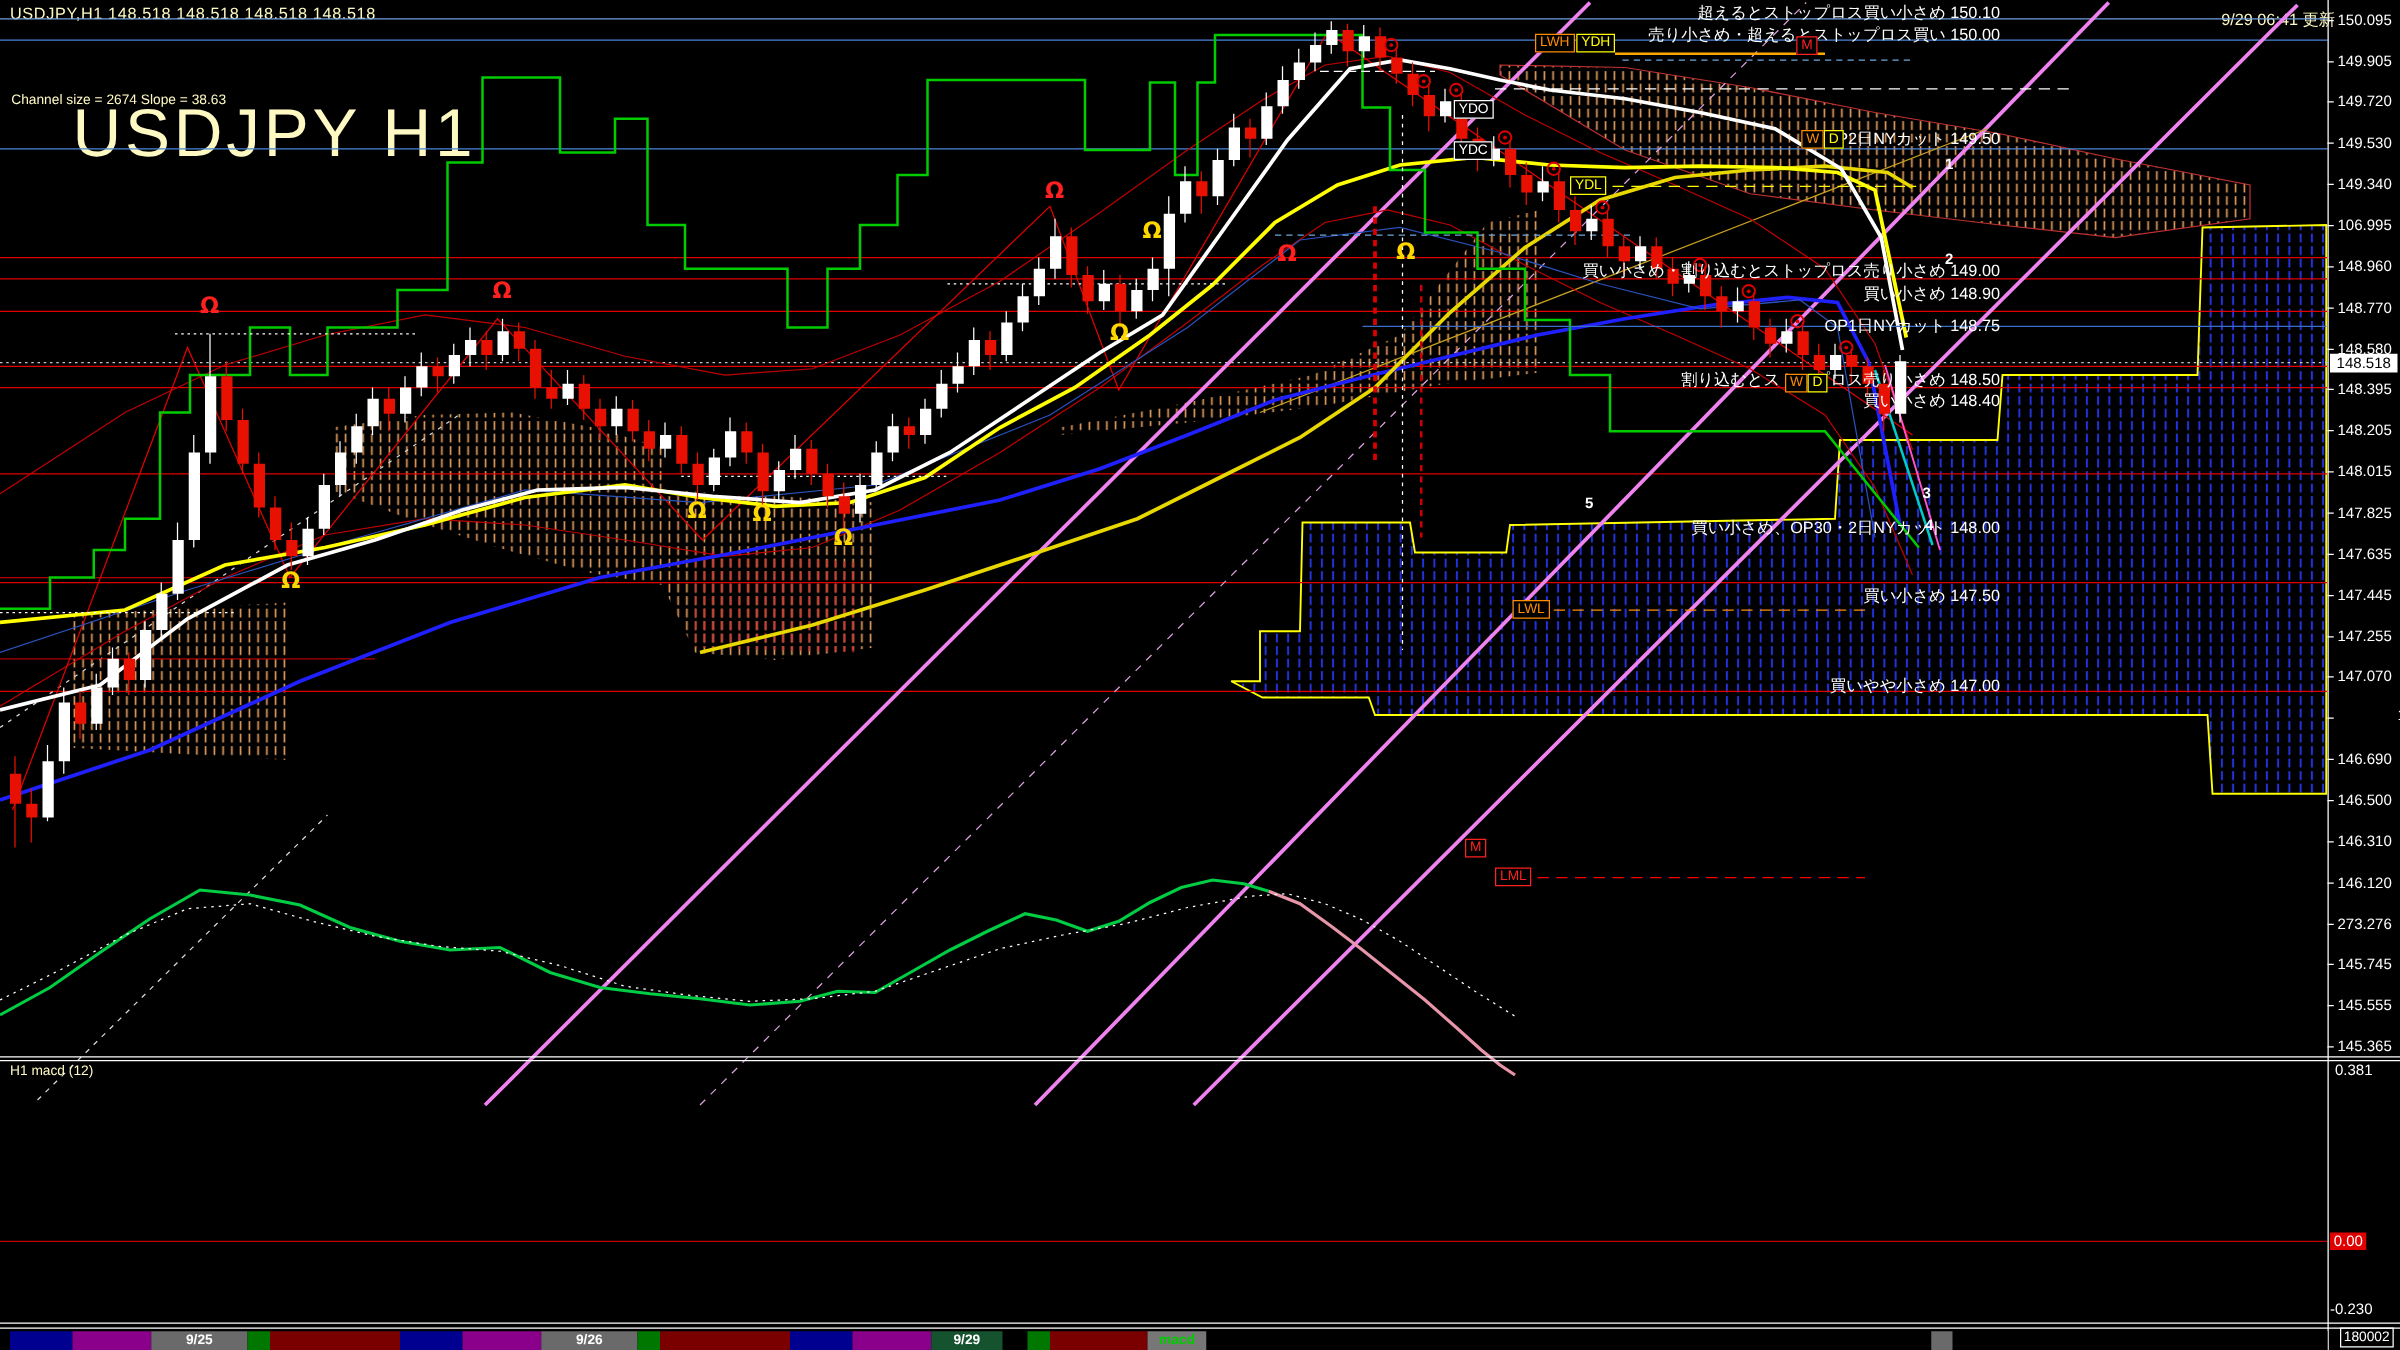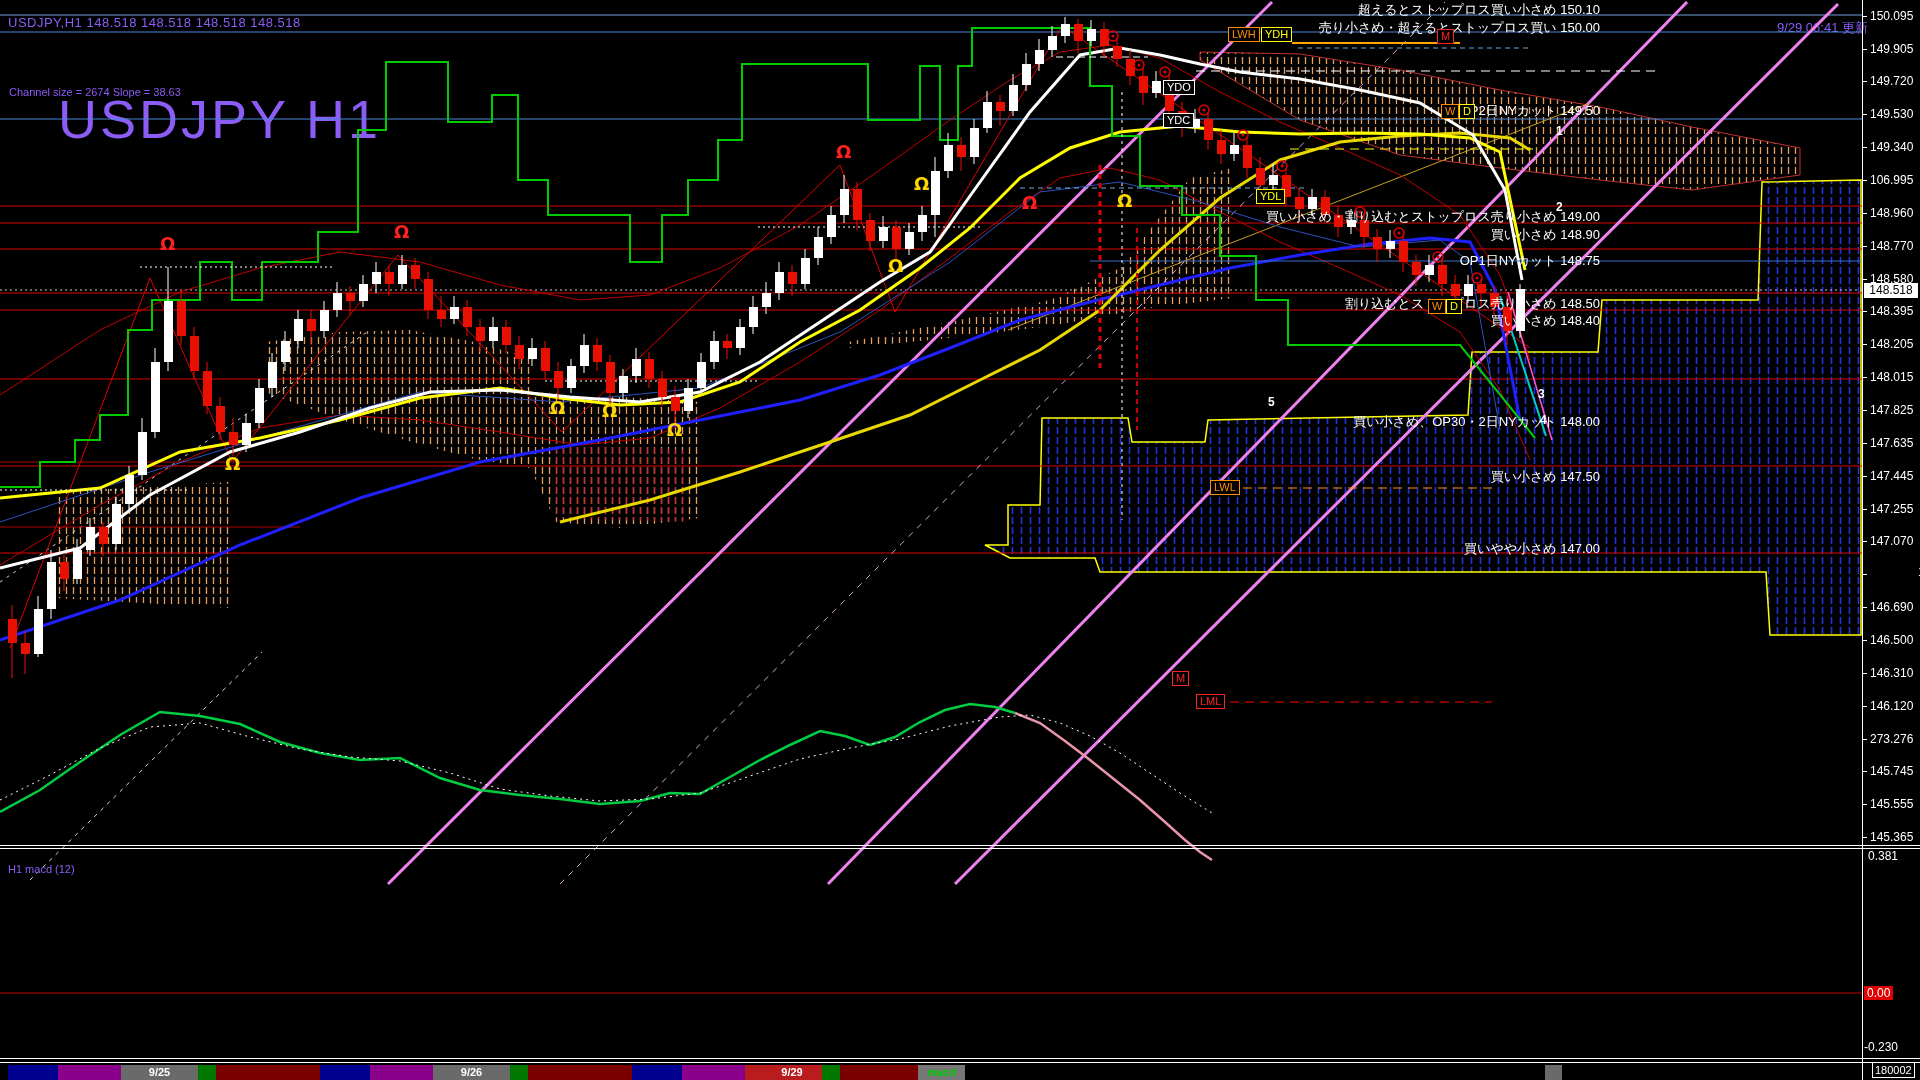--- a/index.html
+++ b/index.html
@@ -1,19 +1,19 @@
 <!DOCTYPE html>
 <html><head>
 <meta charset="utf-8">
 <style>
   html,body{margin:0;padding:0;background:#000;}
   #root{position:relative;width:1920px;height:1080px;background:#000;overflow:hidden;
         font-family:"Liberation Sans",sans-serif;}
   .abs{position:absolute;}
-  .txt{color:#8b5cf6;white-space:nowrap;margin-top:12px;}
+  .txt{color:#fef9c3;white-space:nowrap;}
   #hdr{left:8px;top:3px;font-size:13px;letter-spacing:.5px;}
   #upd{right:52px;top:7px;font-size:13px;}
   #chinfo{left:9px;top:74px;font-size:11px;}
   #wmark{left:58px;top:76px;font-size:54px;letter-spacing:3px;font-weight:400;}
   #macdtitle{left:8px;top:851px;font-size:11px;}
   svg{position:absolute;left:0;top:0;}
   .annot{position:absolute;right:320px;font-size:13px;color:#fff;white-space:nowrap;}
   .lblbox{position:absolute;font-size:11px;line-height:13px;padding:0 3px;border:1px solid;background:#000;}
   .axlab{position:absolute;left:1870px;font-size:12px;color:#fff;white-space:nowrap;}
   .tick{position:absolute;left:1862px;width:5px;height:1px;background:#fff;}
@@ -392,21 +392,21 @@
       <div class="annot" style="top: 540px;">買いやや小さめ 147.00</div>
     </div>
   <div id="boxes">
       <div class="lblbox" style="left: 1228px; top: 27px; color: rgb(255, 140, 0); border-color: rgb(255, 140, 0);">LWH</div>
       <div class="lblbox" style="left: 1261px; top: 27px; color: rgb(255, 255, 0); border-color: rgb(255, 255, 0);">YDH</div>
       <div class="lblbox" style="left: 1437px; top: 29px; color: rgb(255, 32, 32); border-color: rgb(255, 32, 32);">M</div>
       <div class="lblbox" style="left: 1163px; top: 80px; color: rgb(255, 255, 255); border-color: rgb(255, 255, 255);">YDO</div>
       <div class="lblbox" style="left: 1441px; top: 104px; color: rgb(255, 140, 0); border-color: rgb(255, 140, 0);">W</div>
       <div class="lblbox" style="left: 1459px; top: 104px; color: rgb(255, 255, 0); border-color: rgb(255, 255, 0);">D</div>
       <div class="lblbox" style="left: 1163px; top: 113px; color: rgb(255, 255, 255); border-color: rgb(255, 255, 255);">YDC</div>
-      <div class="lblbox" style="left: 1256px; top: 141px; color: rgb(255, 255, 0); border-color: rgb(255, 255, 0); margin-top: 48px;">YDL</div>
+      <div class="lblbox" style="left: 1256px; top: 141px; color: rgb(255, 255, 0); border-color: rgb(255, 255, 0);">YDL</div>
       <div class="lblbox" style="left: 1428px; top: 299px; color: rgb(255, 140, 0); border-color: rgb(255, 140, 0);">W</div>
       <div class="lblbox" style="left: 1446px; top: 299px; color: rgb(255, 255, 0); border-color: rgb(255, 255, 0);">D</div>
       <div class="lblbox" style="left: 1210px; top: 480px; color: rgb(255, 140, 0); border-color: rgb(255, 140, 0);">LWL</div>
       <div class="lblbox" style="left: 1172px; top: 671px; color: rgb(255, 32, 32); border-color: rgb(255, 32, 32);">M</div>
       <div class="lblbox" style="left: 1196px; top: 694px; color: rgb(255, 32, 32); border-color: rgb(255, 32, 32);">LML</div>
     </div>
   <div id="wnums">
       <div class="wnum" style="left: 1556px; top: 124px;">1</div>
       <div class="wnum" style="left: 1556px; top: 200px;">2</div>
       <div class="wnum" style="left: 1538px; top: 387px;">3</div>
@@ -491,21 +491,21 @@
       <div class="tseg" style="left: 216px; width: 104px; background: rgb(122, 0, 0);"></div>
       <div class="tseg" style="left: 320px; width: 50px; background: rgb(0, 0, 144);"></div>
       <div class="tseg" style="left: 370px; width: 63px; background: rgb(139, 0, 139);"></div>
       <div class="tseg" style="left: 433px; width: 77px; background: rgb(106, 106, 106);">
         <div class="tdate">9/26</div>
       </div>
       <div class="tseg" style="left: 510px; width: 18px; background: rgb(0, 120, 0);"></div>
       <div class="tseg" style="left: 528px; width: 104px; background: rgb(122, 0, 0);"></div>
       <div class="tseg" style="left: 632px; width: 50px; background: rgb(0, 0, 144);"></div>
       <div class="tseg" style="left: 682px; width: 63px; background: rgb(139, 0, 139);"></div>
-      <div class="tseg" style="left: 745px; width: 94px; background: #b91c1c;">
+      <div class="tseg" style="left: 745px; width: 57px; background: #14532d;">
         <div class="tdate">9/29</div>
       </div>
       <div class="tseg" style="left: 822px; width: 18px; background: rgb(0, 120, 0);"></div>
       <div class="tseg" style="left: 840px; width: 78px; background: rgb(122, 0, 0);"></div>
       <div class="tseg" style="left: 1545px; width: 17px; background: rgb(106, 106, 106);"></div>
     </div>
   <div class="abs" id="macdon">macd ON</div>
 </div>
 
 </body></html>

